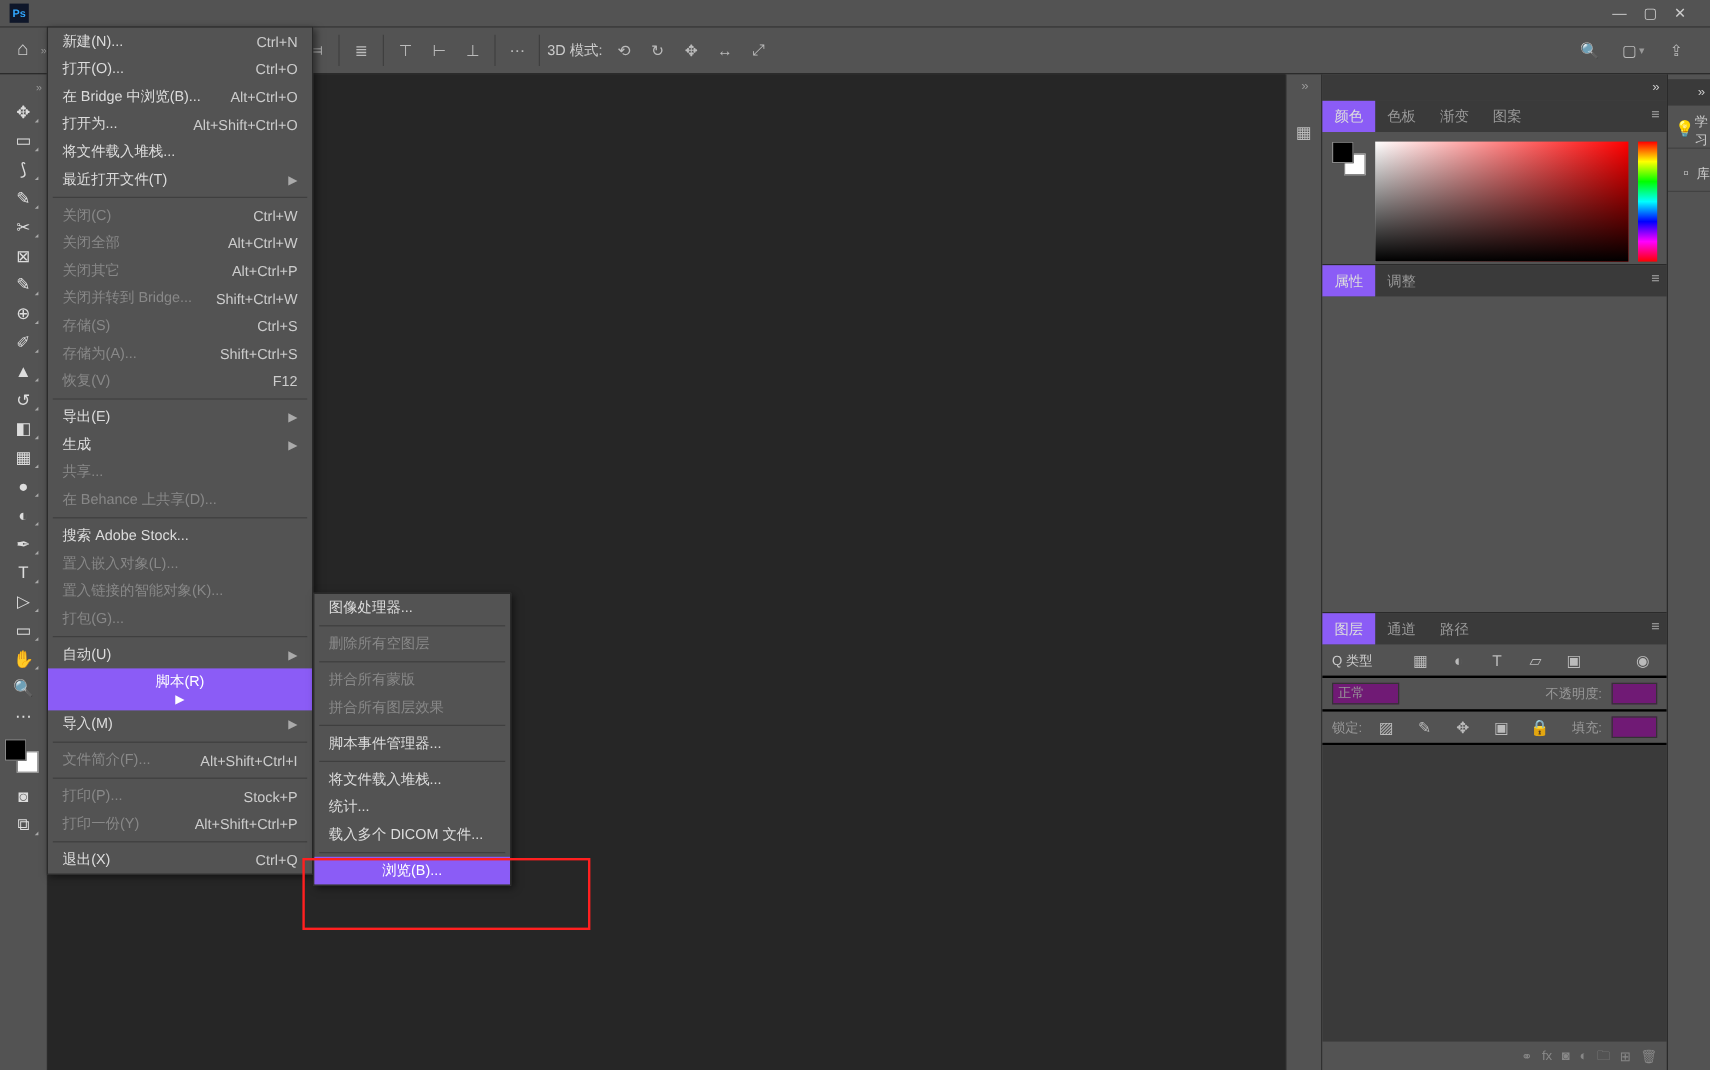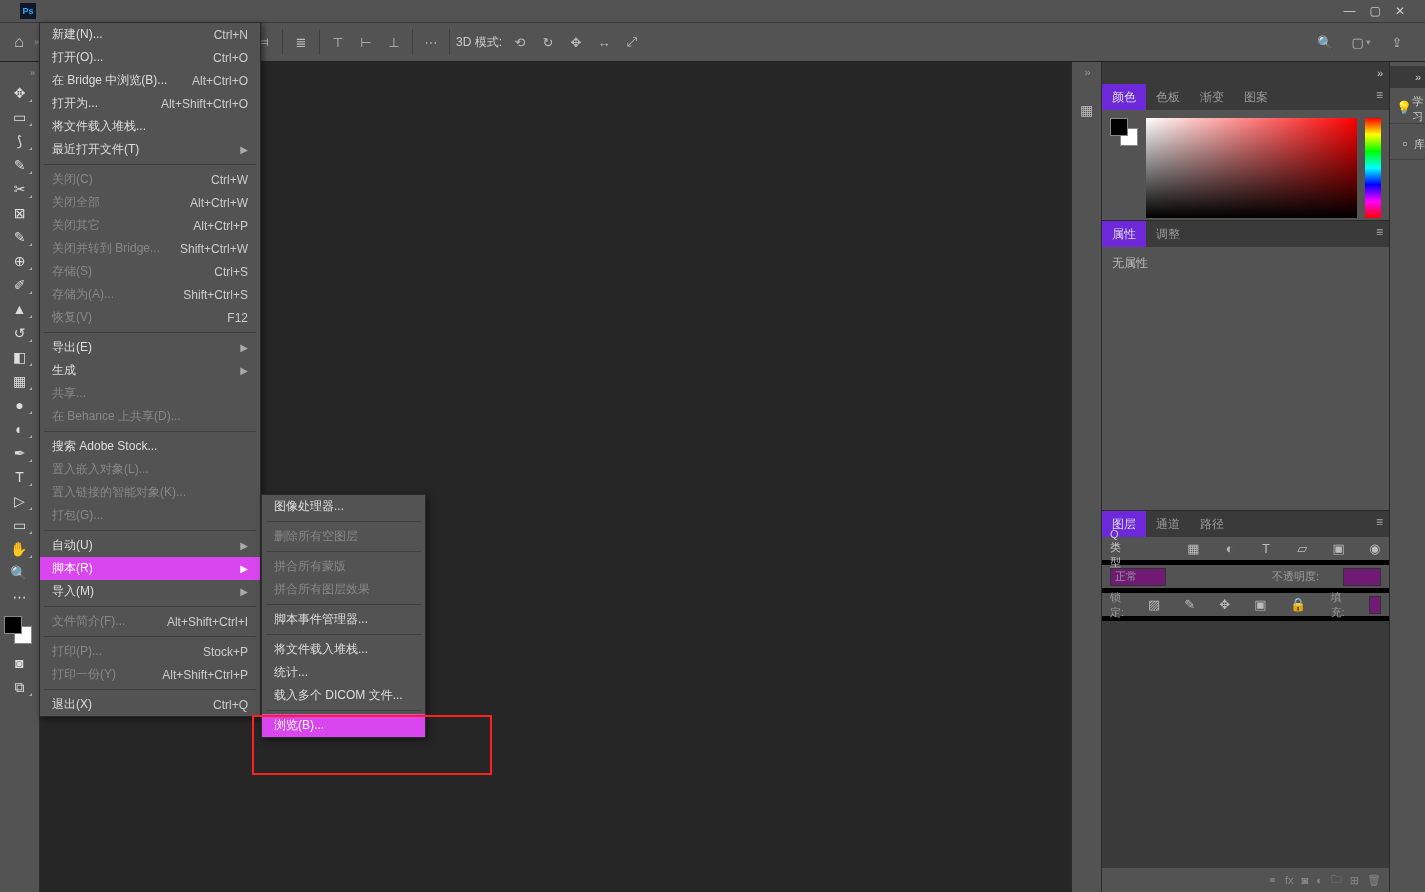--- a/index.html
+++ b/index.html
@@ -1,19 +1,19 @@
 <!DOCTYPE html>
 <html><head>
 <meta charset="utf-8">
 <style>
 * { margin: 0; padding: 0; box-sizing: border-box; font-family: "Microsoft YaHei", Arial, sans-serif; }
 body { background: #323232; color: #ccc; width: 1425px; height: 892px; overflow: hidden; position: relative; }
 
 .titlebar { height: 22px; background: #535353; display: flex; align-items: center; padding-left: 2px; }
-.ps-icon { width: 16px; height: 16px; background: #0f172a; color: #31a8ff; font-size: 9px; font-weight: bold; display: flex; align-items: center; justify-content: center; margin-right: 10px; margin-left: 18px; }
+.ps-icon { width: 16px; height: 16px; background: #0f172a; color: #31a8ff; font-size: 9px; font-weight: bold; display: flex; align-items: center; justify-content: center; margin-right: 10px; margin-left: 6px; }
 .menubar-item { color: #eee; font-size: 12px; padding: 3px 7px; cursor: default; }
 .menubar-item.active { background: #3a6ea5; color: #fff; }
 .titlebar-right { margin-left: auto; display: flex; gap: 14px; padding-right: 20px; }
 .winbtn { color: #ccc; font-size: 12px; }
 
 .optbar { height: 40px; background: #535353; border-top: 1px solid #383838; border-bottom: 1px solid #222; display: flex; align-items: center; padding-left: 6px; position: relative; }
 .home-icon { width: 26px; height: 26px; display: flex; align-items: center; justify-content: center; font-size: 16px; color: #ccc; }
 .dd-arrow { color: #999; font-size: 9px; margin-left: 2px; }
 .optbar .sep { width: 1px; height: 26px; background: #3f3f3f; margin: 0 6px; }
 .optlabel { font-size: 12px; color: #ccc; margin-right: 6px; }
@@ -29,49 +29,49 @@
 .swatches { margin-top: 6px; position: relative; width: 28px; height: 28px; margin-left:-4px;}
 .swatch-fg { width: 18px; height: 18px; background: #000; border: 1px solid #888; position: absolute; top: 0; left: 0; z-index: 2; }
 .swatch-bg { width: 18px; height: 18px; background: #fff; border: 1px solid #888; position: absolute; bottom: 0; right: 0; }
 
 .canvas { flex: 1; background: #262626; position: relative; }
 
 .right-panels { width: 288px; background: #535353; display: flex; flex-direction: column; border-left: 1px solid #2a2a2a; }
 .rp-collapse { height: 22px; background: #3a3a3a; display:flex; justify-content:flex-end; font-size:11px; padding-right:6px; align-items:center; }
 .tabrow { display: flex; background: #3a3a3a; height: 26px; align-items: stretch; }
 .tab { font-size: 12px; padding: 5px 10px; color: #999; cursor: default; }
-.tab.active { background: #6d28d9; color: #ddd; }
+.tab.active { background: #8b5cf6; color: #ddd; }
 .tab-menu { margin-left: auto; padding: 4px 6px; color: #aaa; font-size: 12px; }
 
 .color-panel { height: 110px; background: #535353; display: flex; padding: 8px; gap: 8px; }
 .mini-swatch { position: relative; width: 28px; height:28px; }
 .color-area { flex: 1; height: 100px; background: linear-gradient(to bottom, transparent, #000), linear-gradient(to right, #fff, #ff0000); }
 .hue-bar { width: 16px; height: 100px; background: linear-gradient(to bottom, #f00, #ff0, #0f0, #0ff, #00f, #f0f, #f00); }
 
 .props-panel { flex: 0 0 auto; background: #535353; height: 290px; border-top:1px solid #2a2a2a;}
 .props-body { padding: 8px 10px; font-size: 12px; color: #bbb; }
 
 .layers-panel { flex: 1; background: #535353; border-top:1px solid #2a2a2a; display:flex; flex-direction:column; }
-.layers-ops { height: 28px; display: flex; align-items: center; gap: 24px; padding: 0 8px; font-size: 11px; border-bottom:5px solid #000000; }
+.layers-ops { height: 28px; display: flex; align-items: center; gap: 8px; padding: 0 8px; font-size: 11px; border-bottom:2px solid #000000; }
 .layers-ops .lbl { color: #999; font-size: 11px; }
 .layers-ops select, .layers-ops .fake-sel { background: #701a75; border: 1px solid #333; color: #999; font-size: 11px; height: 18px; }
 .layers-body { flex: 1; background: #3a3a3a; }
 .layers-footer { height: 24px; display: flex; justify-content: flex-end; align-items: center; gap: 8px; padding-right: 8px; font-size: 11px; color: #888; }
 
 .vbar { width: 36px; background: #535353; border-left: 1px solid #2a2a2a; display: flex; flex-direction: column; align-items: center; padding-top: 4px; gap: 4px; }
 .vbar .ico { width: 24px; height: 24px; display: flex; align-items: center; justify-content: center; font-size: 13px; color: #ccc; }
 .vbar .label { font-size: 11px; color: #ccc; margin-top: 2px; }
 .vrc { height: 22px; background: #3a3a3a; width:100%; display:flex; justify-content:flex-end; font-size:11px; padding-right:4px; align-items:center;}
 .vgrp { display:flex; align-items:center; width:100%; padding-left:6px; height:32px; border-bottom:1px solid #424242;}
 
 
 .dropdown { position: absolute; background: #535353; border: 1px solid #2a2a2a; box-shadow: 2px 2px 6px rgba(0,0,0,0.5); z-index: 100; }
 .file-menu { top: 22px; left: 39px; width: 222px; }
 .menu-item { display: flex; justify-content: space-between; align-items: center; font-size: 12px; color: #ddd; padding: 3px 12px; cursor: default; position: relative; }
-.menu-item.hl { background: #d946ef; color: #fff; }
+.menu-item.hl { background: #8b5cf6; color: #fff; flex-direction: column; }
 .menu-item.disabled { color: #888; }
 .menu-item .arr { font-size: 10px; color: #aaa; }
 .menu-item.hl .arr { color: #fff; }
 .menu-sep { height: 1px; background: #3f3f3f; margin: 3px 4px; }
 .shortcut { color: #ccc; font-size: 12px; }
 
 .sub-menu { top: 494px; left: 261px; width: 165px; }
 
 .red-box { position: absolute; border: 2px solid #ff2020; top: 715px; left: 252px; width: 240px; height: 60px; z-index: 200; pointer-events: none; }
 
@@ -188,21 +188,20 @@
       <div class="color-area"></div>
       <div class="hue-bar"></div>
     </div>
 
     <div class="props-panel">
       <div class="tabrow">
         <div class="tab active">属性</div>
         <div class="tab">调整</div>
         <div class="tab-menu">≡</div>
       </div>
-      <div class="props-body">无属性</div>
     </div>
 
     <div class="layers-panel">
       <div class="tabrow">
         <div class="tab active">图层</div>
         <div class="tab">通道</div>
         <div class="tab">路径</div>
         <div class="tab-menu">≡</div>
       </div>
       <div class="layers-ops">

